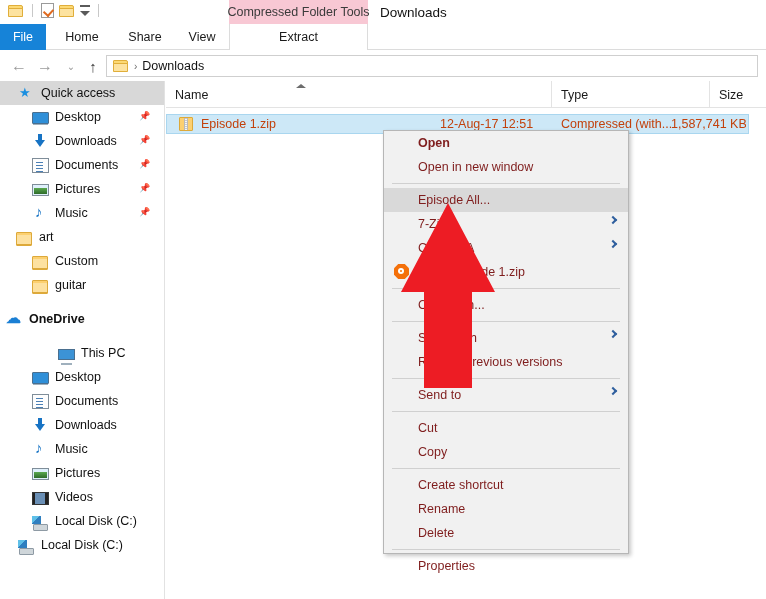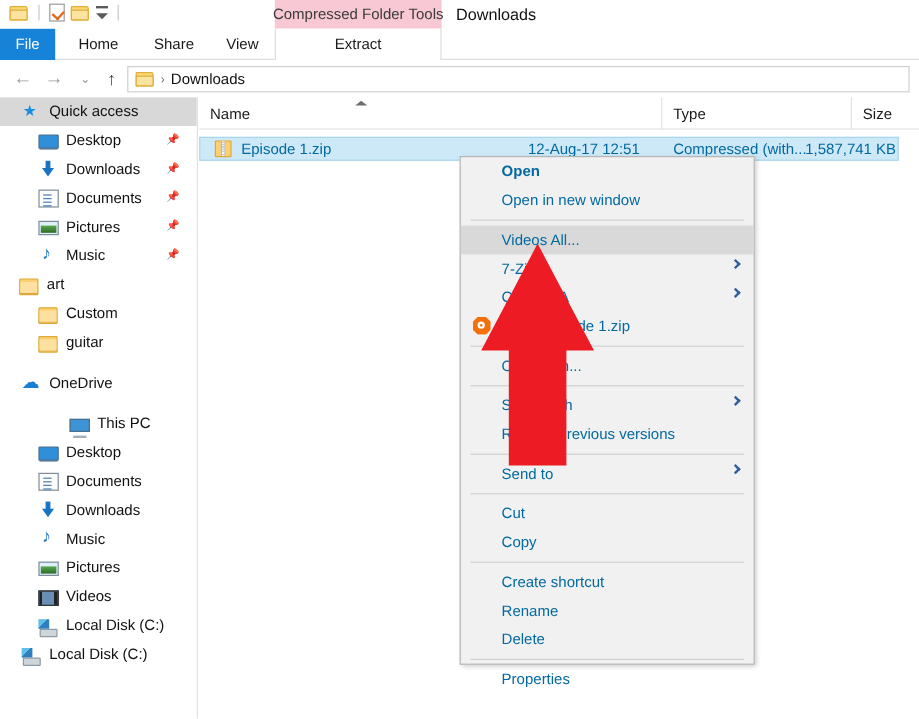--- a/index.html
+++ b/index.html
@@ -163,36 +163,36 @@
   }
   .filerow {
     position:absolute; left:0; top:33px; width:583px; height:20px;
     background:#cde8f7; border:1px solid #a9d6ef; display:flex; align-items:center;
   }
   .zip-ico { width:15px; height:15px; margin-left:12px; margin-right:7px; position:relative; flex:0 0 15px;}
   .zip-ico .zbody{position:absolute;left:0;top:0;width:14px;height:14px;background:#fcd070;
     border:1px solid #dda93a;border-radius:1px;}
   .zip-ico .zteeth{position:absolute;left:5px;top:1px;width:4px;height:12px;background:#f6f6f6;
     background-image:repeating-linear-gradient(#c9c9c9 0 1px,#f6f6f6 1px 2px);border-left:1px solid #b9b9b9;border-right:1px solid #b9b9b9;}
-  .cell { position:absolute; font-size:12.5px; color:#0369a1; white-space:nowrap; overflow:hidden; }
+  .cell { position:absolute; font-size:12.5px; color:#c2410c; white-space:nowrap; overflow:hidden; }
   .cell.name { left:34px; }
   .cell.date { left:273px; }
   .cell.type { left:394px; }
   .cell.size { left:504px; width:75px; text-align:right; }
 
   
   .ctxmenu {
     position:absolute; left:383px; top:130px; width:246px; height:424px;
     background:#f1f1f1; border:1px solid #b6b6b6;
     box-shadow:2px 2px 4px rgba(0,0,0,0.22);
     z-index:40;
   }
   .mi {
     position:relative; height:24px; display:flex; align-items:center;
-    padding-left:34px; font-size:12.5px; color:#0369a1; white-space:nowrap;
+    padding-left:34px; font-size:12.5px; color:#7f1d1d; white-space:nowrap;
   }
   .mi.bold { font-weight:bold; }
   .mi.hl { background:#d9d9d9; }
   .mi .chev {
     position:absolute; right:12px; top:5px; width:6px; height:6px;
     border-right:2px solid #2f5f9e; border-top:2px solid #2f5f9e;
     transform:rotate(45deg);
   }
   .msep { height:1px; background:#d0d0d0; margin:4px 8px 4px 8px; }
   .avast-ico{position:absolute;left:10px;top:4px;width:15px;height:15px;}
@@ -291,21 +291,21 @@
       </div>
       <div class="nav-item" style="padding-left: 32px;">
         <span class="nav-ico ico-folder"></span>
         <span class="nav-label">Custom</span>
       </div>
       <div class="nav-item" style="padding-left: 32px;">
         <span class="nav-ico ico-folder"></span>
         <span class="nav-label">guitar</span>
       </div>
       <div style="height: 10px;"></div>
-      <div class="nav-item" style="padding-left: 18px;">
+      <div class="nav-item" style="padding-left: 6px; font-weight: bold;">
         <span class="nav-ico ico-onedrive"></span>
         <span class="nav-label">OneDrive</span>
       </div>
       <div style="height: 10px;"></div>
       <div class="nav-item" style="padding-left: 18px; margin-left: 40px;">
         <span class="nav-ico ico-thispc"></span>
         <span class="nav-label">This PC</span>
       </div>
       <div class="nav-item" style="padding-left: 32px;">
         <span class="nav-ico ico-desktop"></span>
@@ -366,21 +366,21 @@
 
   <div class="ctxmenu" id="ctxmenu">
       <div class="mi bold">
         <span>Open</span>
       </div>
       <div class="mi">
         <span>Open in new window</span>
       </div>
       <div class="msep"></div>
       <div class="mi hl">
-        <span>Videos All...</span>
+        <span>Episode All...</span>
       </div>
       <div class="mi">
         <span>7-Zip</span>
         <span class="chev"></span>
       </div>
       <div class="mi">
         <span>CRC SHA</span>
         <span class="chev"></span>
       </div>
       <div class="mi">

